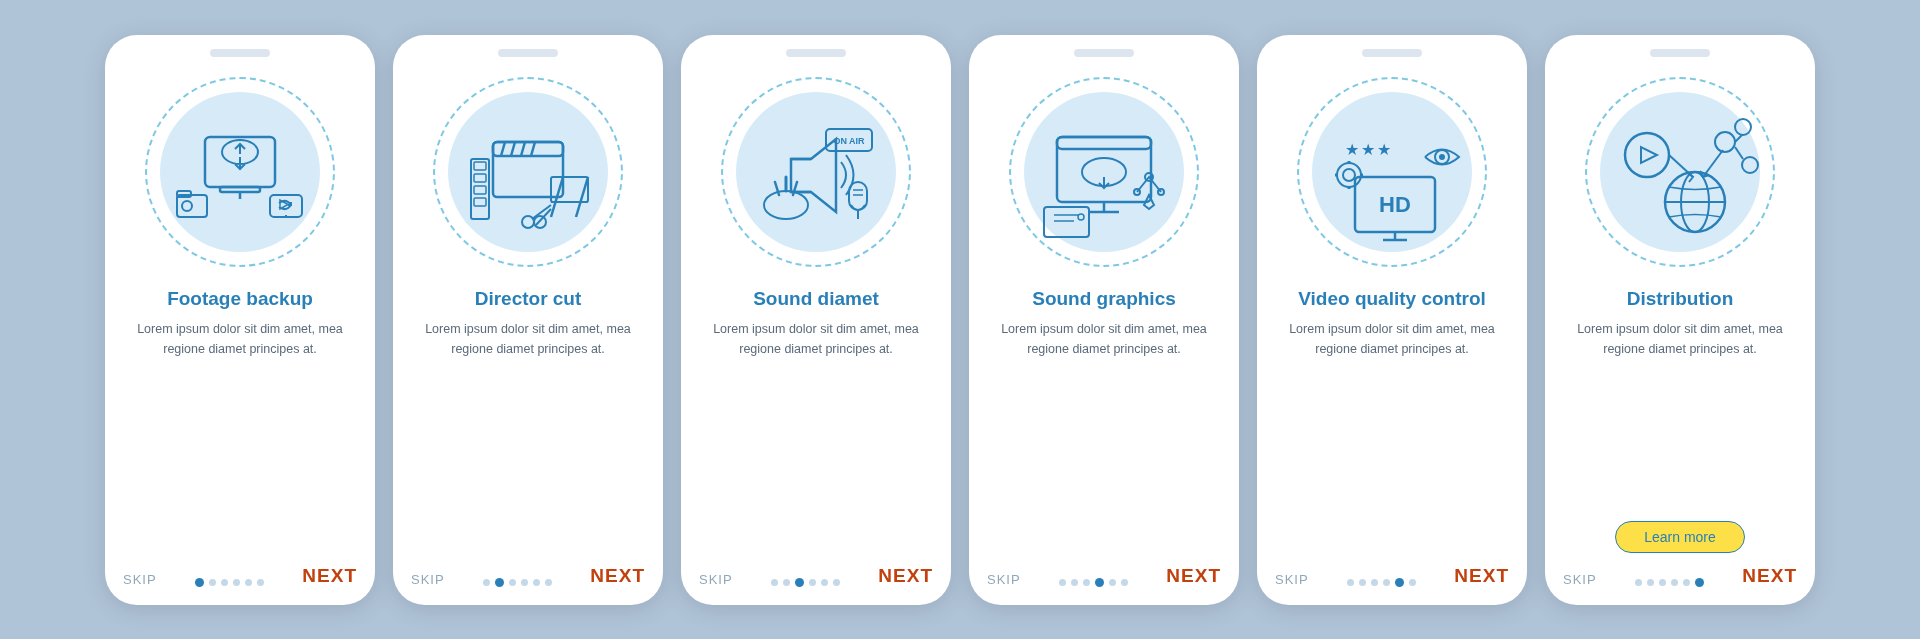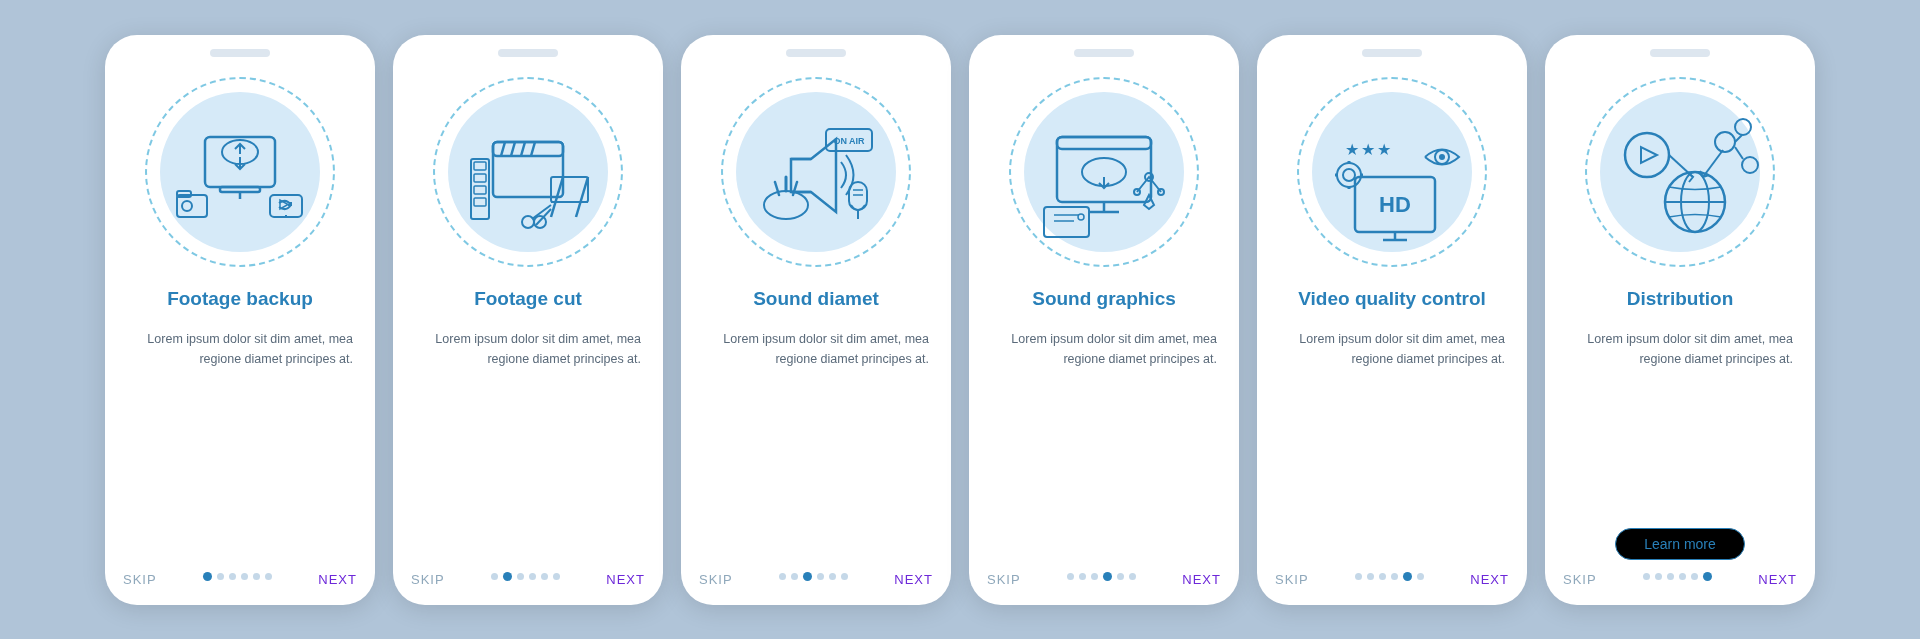--- a/index.html
+++ b/index.html
@@ -70,58 +70,58 @@
       align-items: center;
       flex: 1;
       padding: 0 22px;
       width: 100%;
     }
     .card-title {
       color: #2980b9;
       font-size: 19px;
       font-weight: 600;
       text-align: center;
-      margin-bottom: 20px;
+      margin-bottom: 10px;
       line-height: 1.25;
     }
     .card-body {
       color: #5a6a7a;
       font-size: 12.5px;
-      text-align: right;
+      text-align: center;
       line-height: 1.55;
       flex: 1;
     }
     .learn-more-btn {
       border: 1.5px solid #2980b9;
       border-radius: 20px;
       color: #2980b9;
-      background: #000000;
+      background: #fde047;
       padding: 7px 28px;
       font-size: 14px;
       cursor: pointer;
       margin-bottom: 12px;
     }
     .card-footer {
       width: 100%;
       display: flex;
-      align-items: flex-start;
+      align-items: flex-end;
       justify-content: space-between;
       padding: 0 18px;
       margin-top: auto;
     }
     .footer-skip {
       color: #8fa8bb;
       font-size: 13px;
       font-weight: 500;
       letter-spacing: 1px;
     }
     .footer-next {
-      color: #6d28d9;
-      font-size: 13px;
-      font-weight: 400;
+      color: #c2410c;
+      font-size: 19px;
+      font-weight: 700;
       letter-spacing: 1px;
     }
     .dots {
       display: flex;
       gap: 5px;
       align-items: center;
     }
     .dot {
       width: 7px;
       height: 7px;
@@ -229,21 +229,21 @@
         <rect x="108" y="90" width="37" height="25" rx="2" fill="none" stroke="#2980b9" stroke-width="2"></rect>
         <line x1="108" y1="115" x2="145" y2="115" stroke="#2980b9" stroke-width="2"></line>
 
         <circle cx="85" cy="135" r="6" fill="none" stroke="#2980b9" stroke-width="2"></circle>
         <circle cx="97" cy="135" r="6" fill="none" stroke="#2980b9" stroke-width="2"></circle>
         <line x1="89" y1="132" x2="108" y2="118" stroke="#2980b9" stroke-width="2"></line>
         <line x1="93" y1="138" x2="108" y2="122" stroke="#2980b9" stroke-width="2"></line>
       </svg>
     </div>
     <div class="card-content">
-      <div class="card-title">Footage cut</div>
+      <div class="card-title">Director cut</div>
       <div class="card-body">Lorem ipsum dolor sit dim amet, mea regione diamet principes at.</div>
     </div>
     <div class="card-footer">
       <span class="footer-skip">SKIP</span>
       <div class="dots">
         <div class="dot"></div>
         <div class="dot active"></div>
         <div class="dot"></div>
         <div class="dot"></div>
         <div class="dot"></div>

